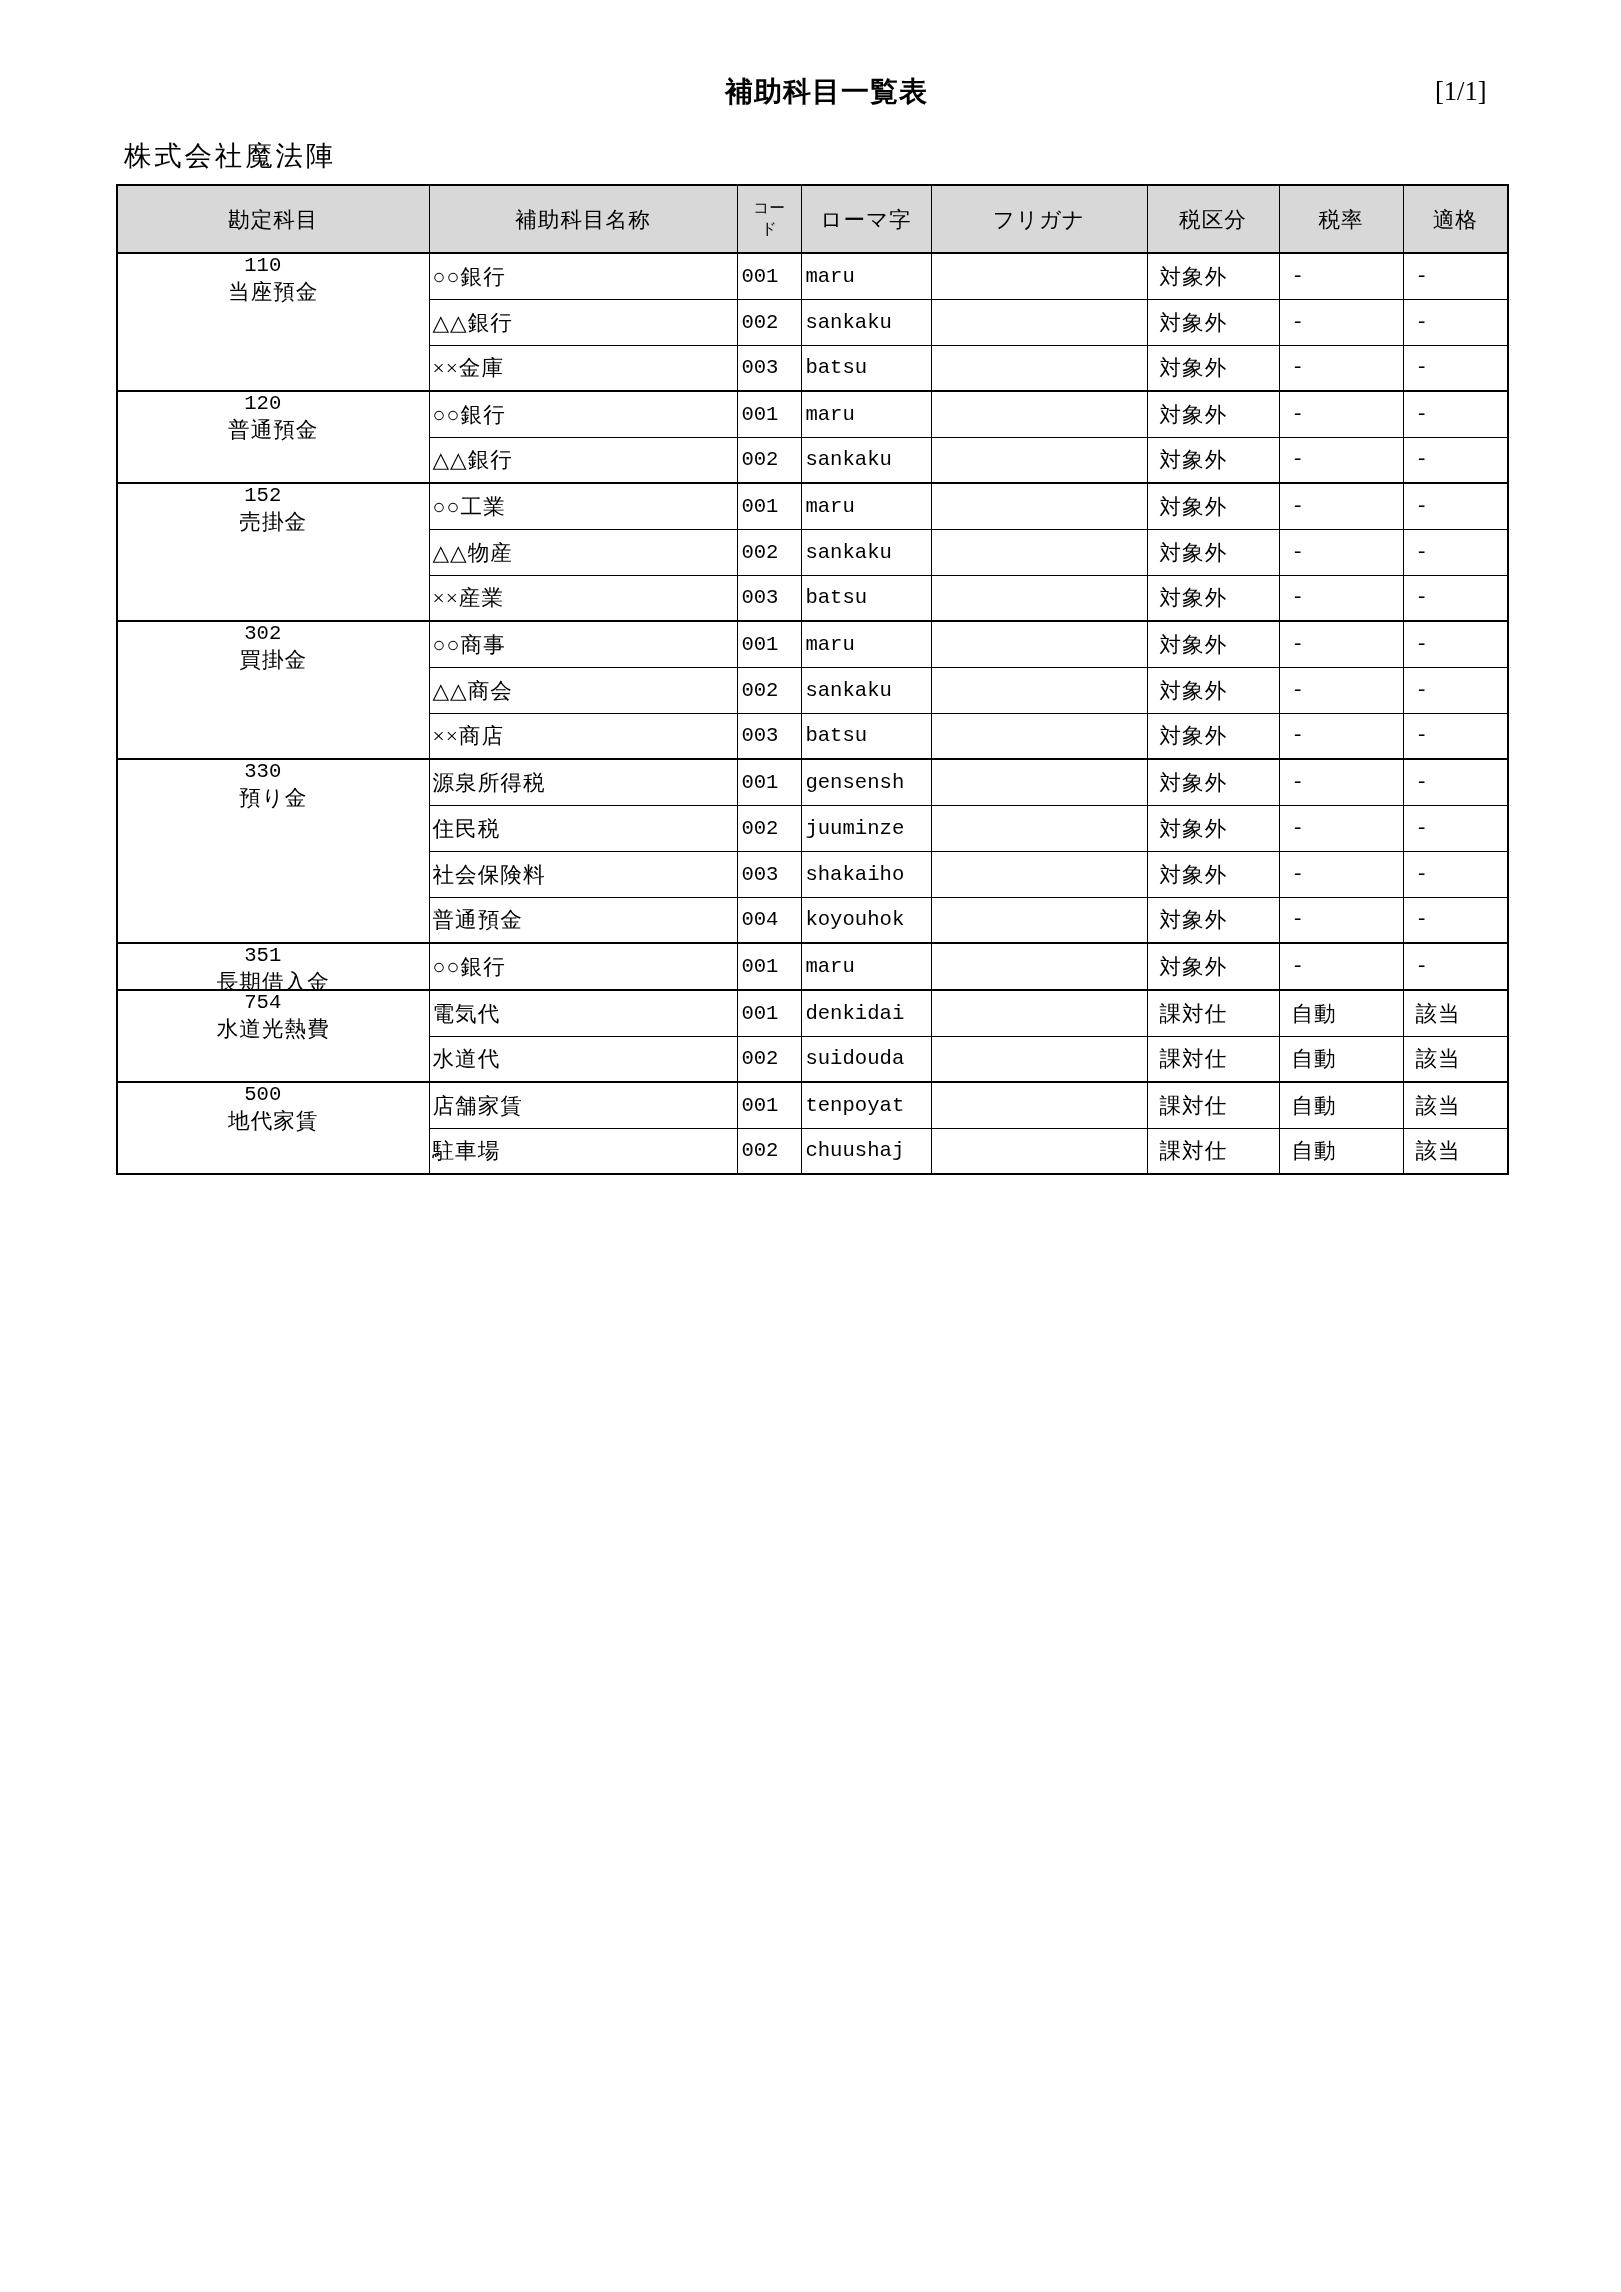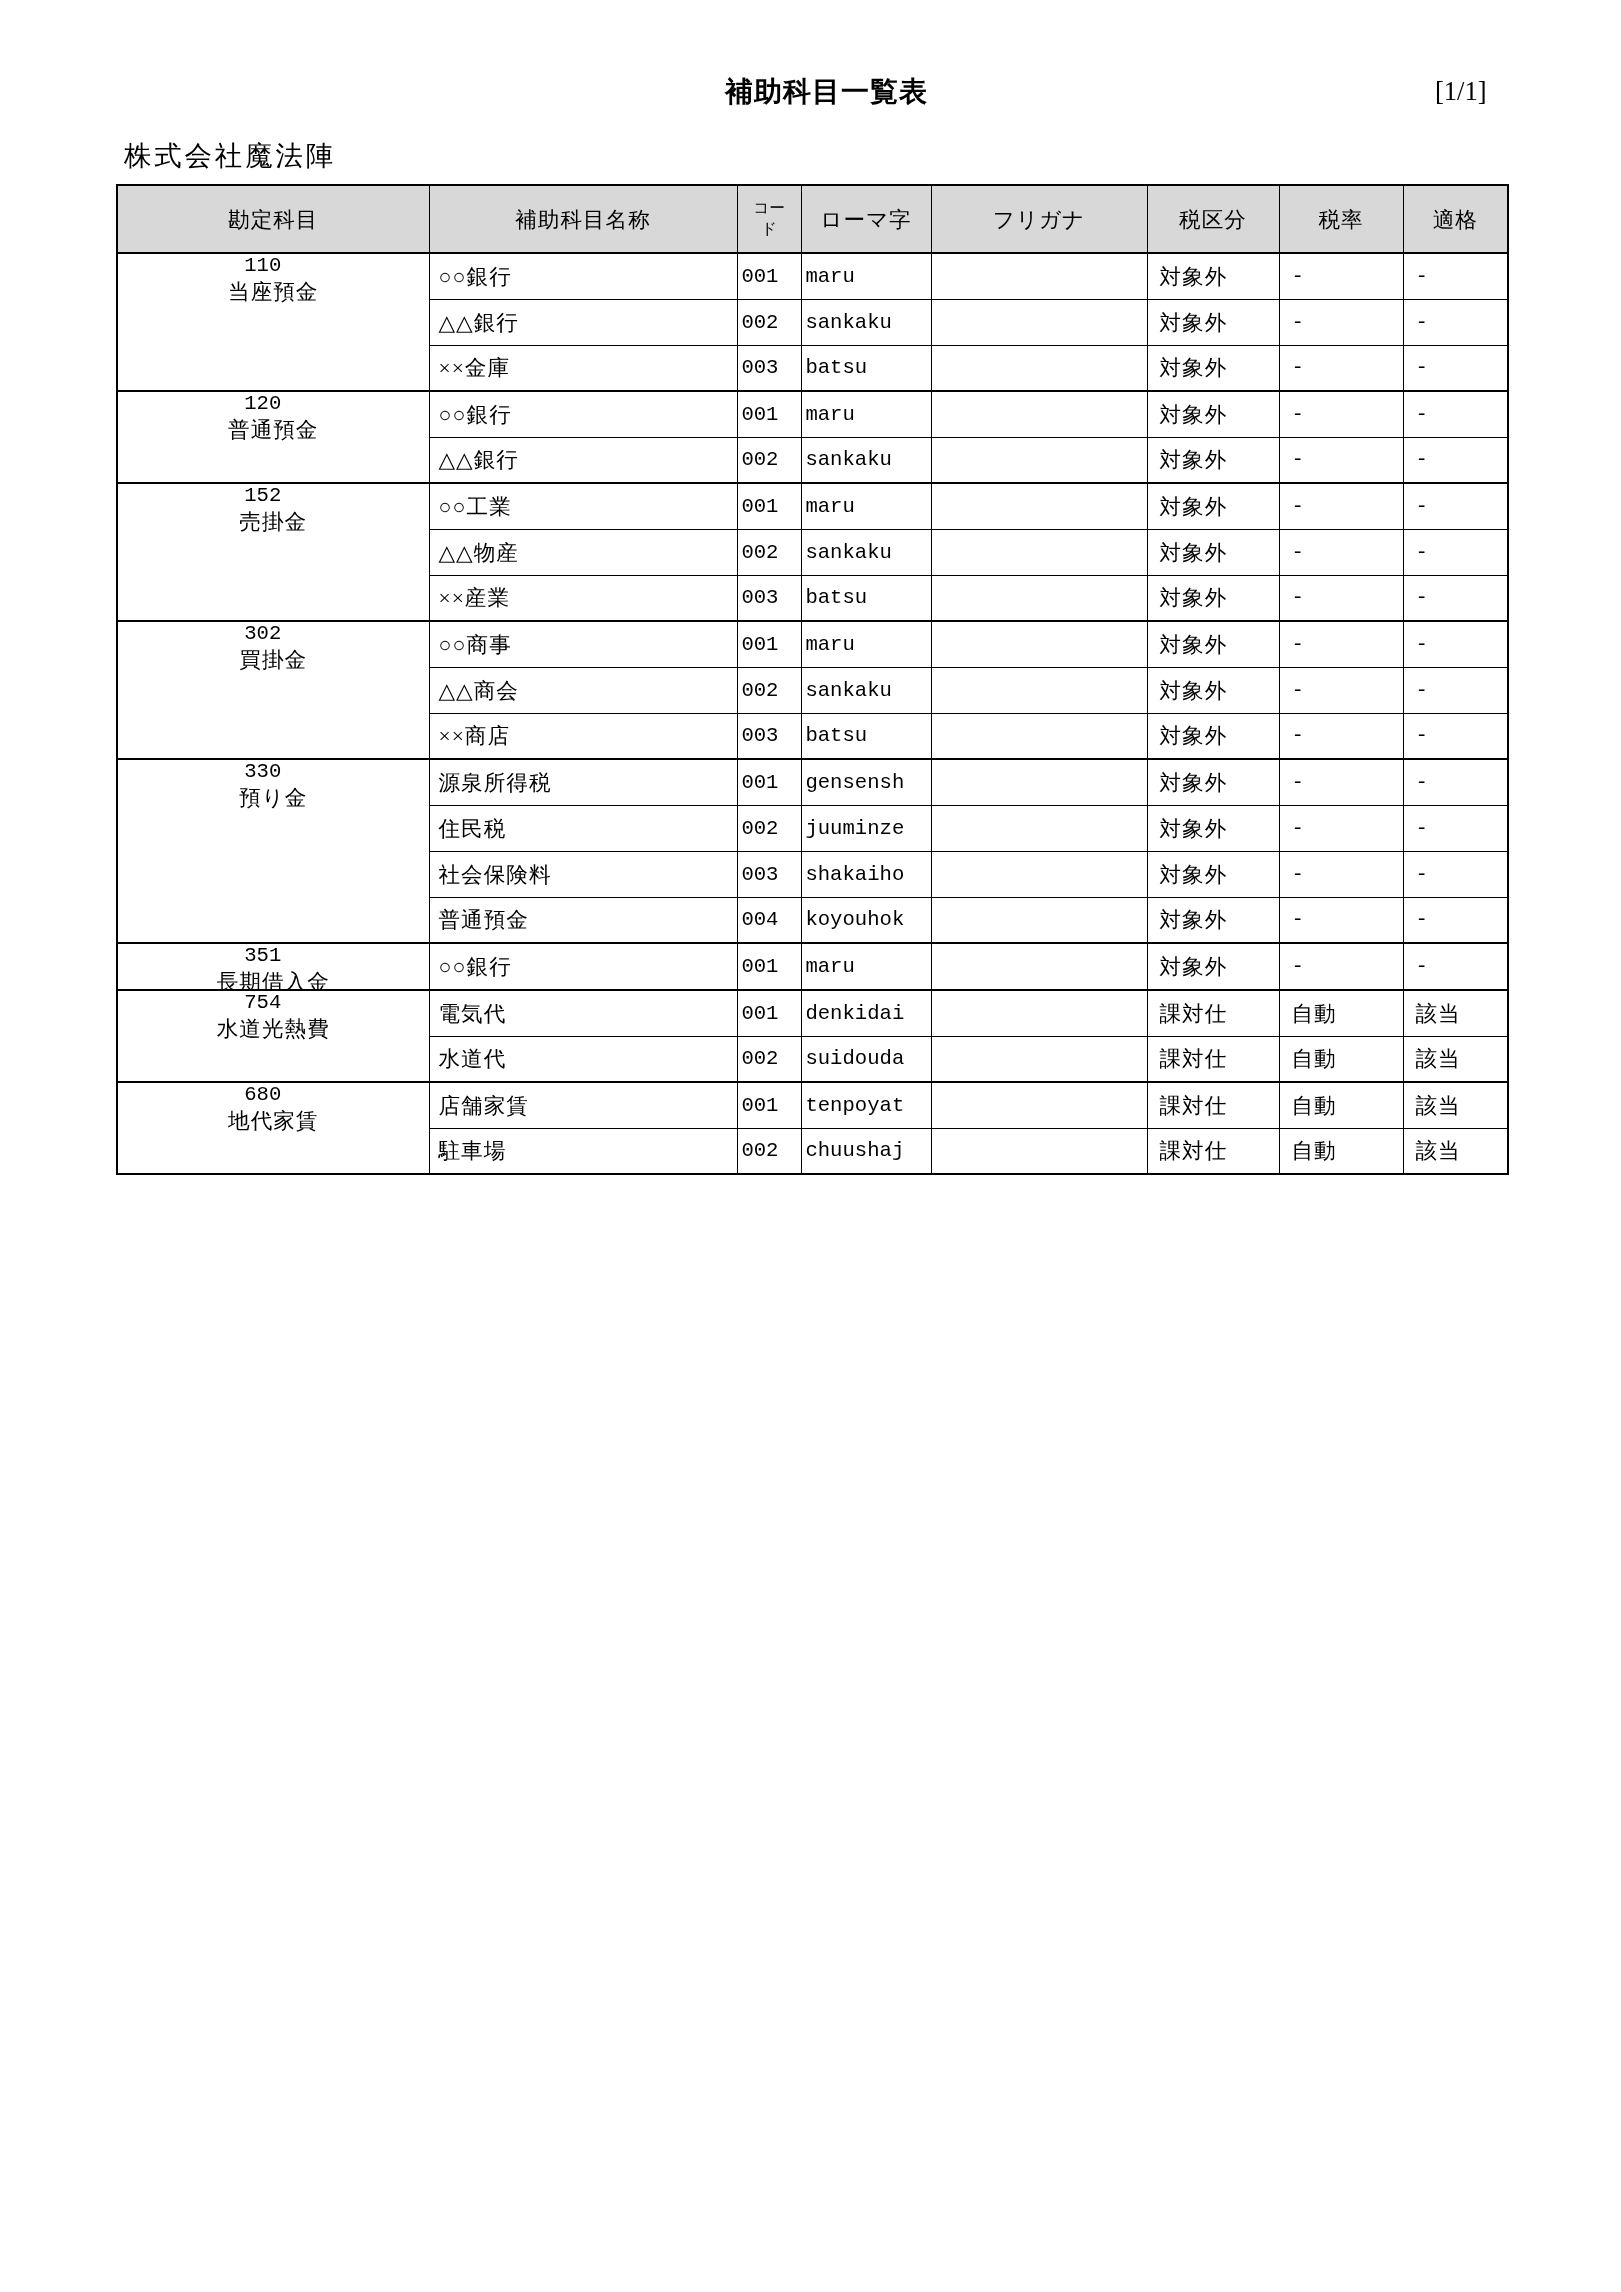--- a/index.html
+++ b/index.html
@@ -66,21 +66,21 @@
   td.account { vertical-align: top; }
   .account-inner { display: flex; align-items: center; height: 45px; flex-direction: column; }
   .account-code {
     font-family: "Liberation Mono", "DejaVu Sans Mono", monospace;
     font-size: 20.6px;
     padding-left: 4.9px;
     width: 63px;
     flex: 0 0 auto;
   }
   .account-name { font-size: 21.6px; letter-spacing: 1px; }
-  td.name { padding-left: 9px; letter-spacing: 1px; }
+  td.name { padding-left: 3px; letter-spacing: 1px; }
   td.code, td.romaji {
     font-family: "Liberation Mono", "DejaVu Sans Mono", monospace;
     font-size: 20.6px;
     padding-left: 3.9px;
   }
   td.tax { padding-left: 12px; letter-spacing: 1px; }
   td.dash {
     font-family: "Liberation Mono", "DejaVu Sans Mono", monospace;
     font-size: 20.6px;
     letter-spacing: 0;
@@ -317,21 +317,21 @@
         <td class="code">002</td>
         <td class="romaji">suidouda</td>
         <td class="name"></td>
         <td class="tax">課対仕</td>
         <td class="tax">自動</td>
         <td class="tax">該当</td>
       </tr>
       <tr class="group-start">
         <td class="account" rowspan="2">
           <div class="account-inner">
-            <span class="account-code">680</span>
+            <span class="account-code">500</span>
             <span class="account-name">地代家賃</span>
           </div>
         </td>
         <td class="name">店舗家賃</td>
         <td class="code">001</td>
         <td class="romaji">tenpoyat</td>
         <td class="name"></td>
         <td class="tax">課対仕</td>
         <td class="tax">自動</td>
         <td class="tax">該当</td>

